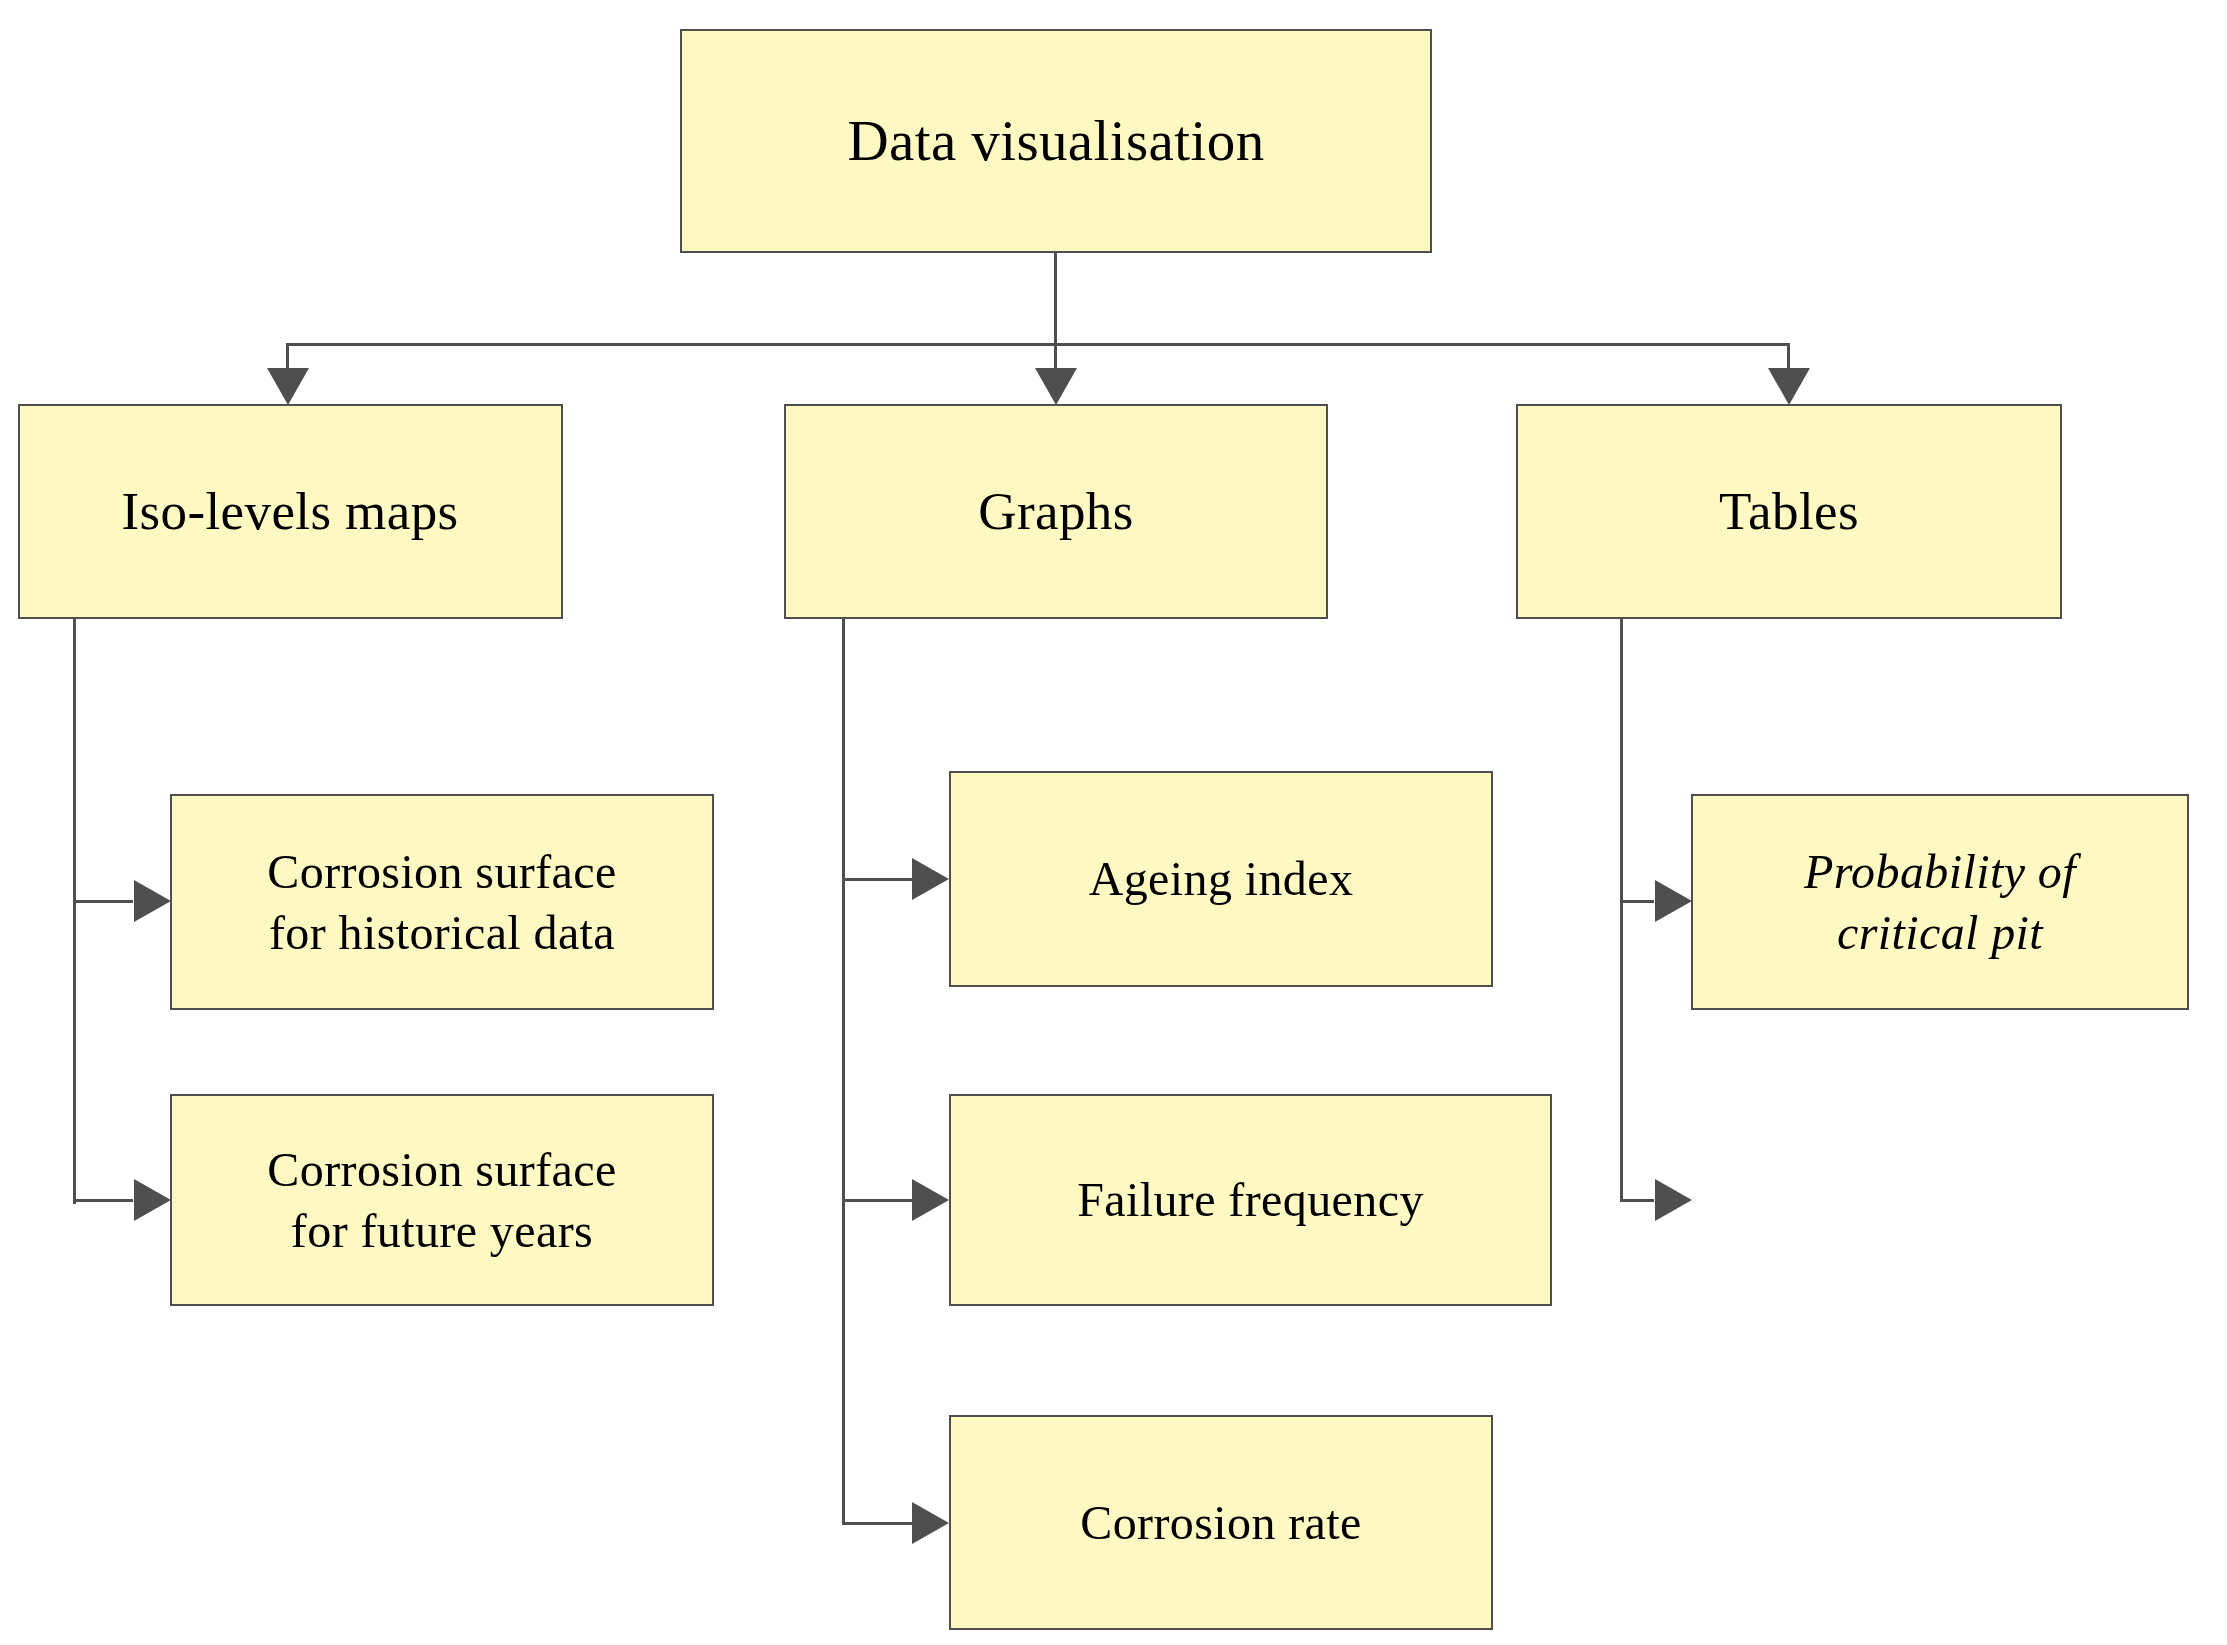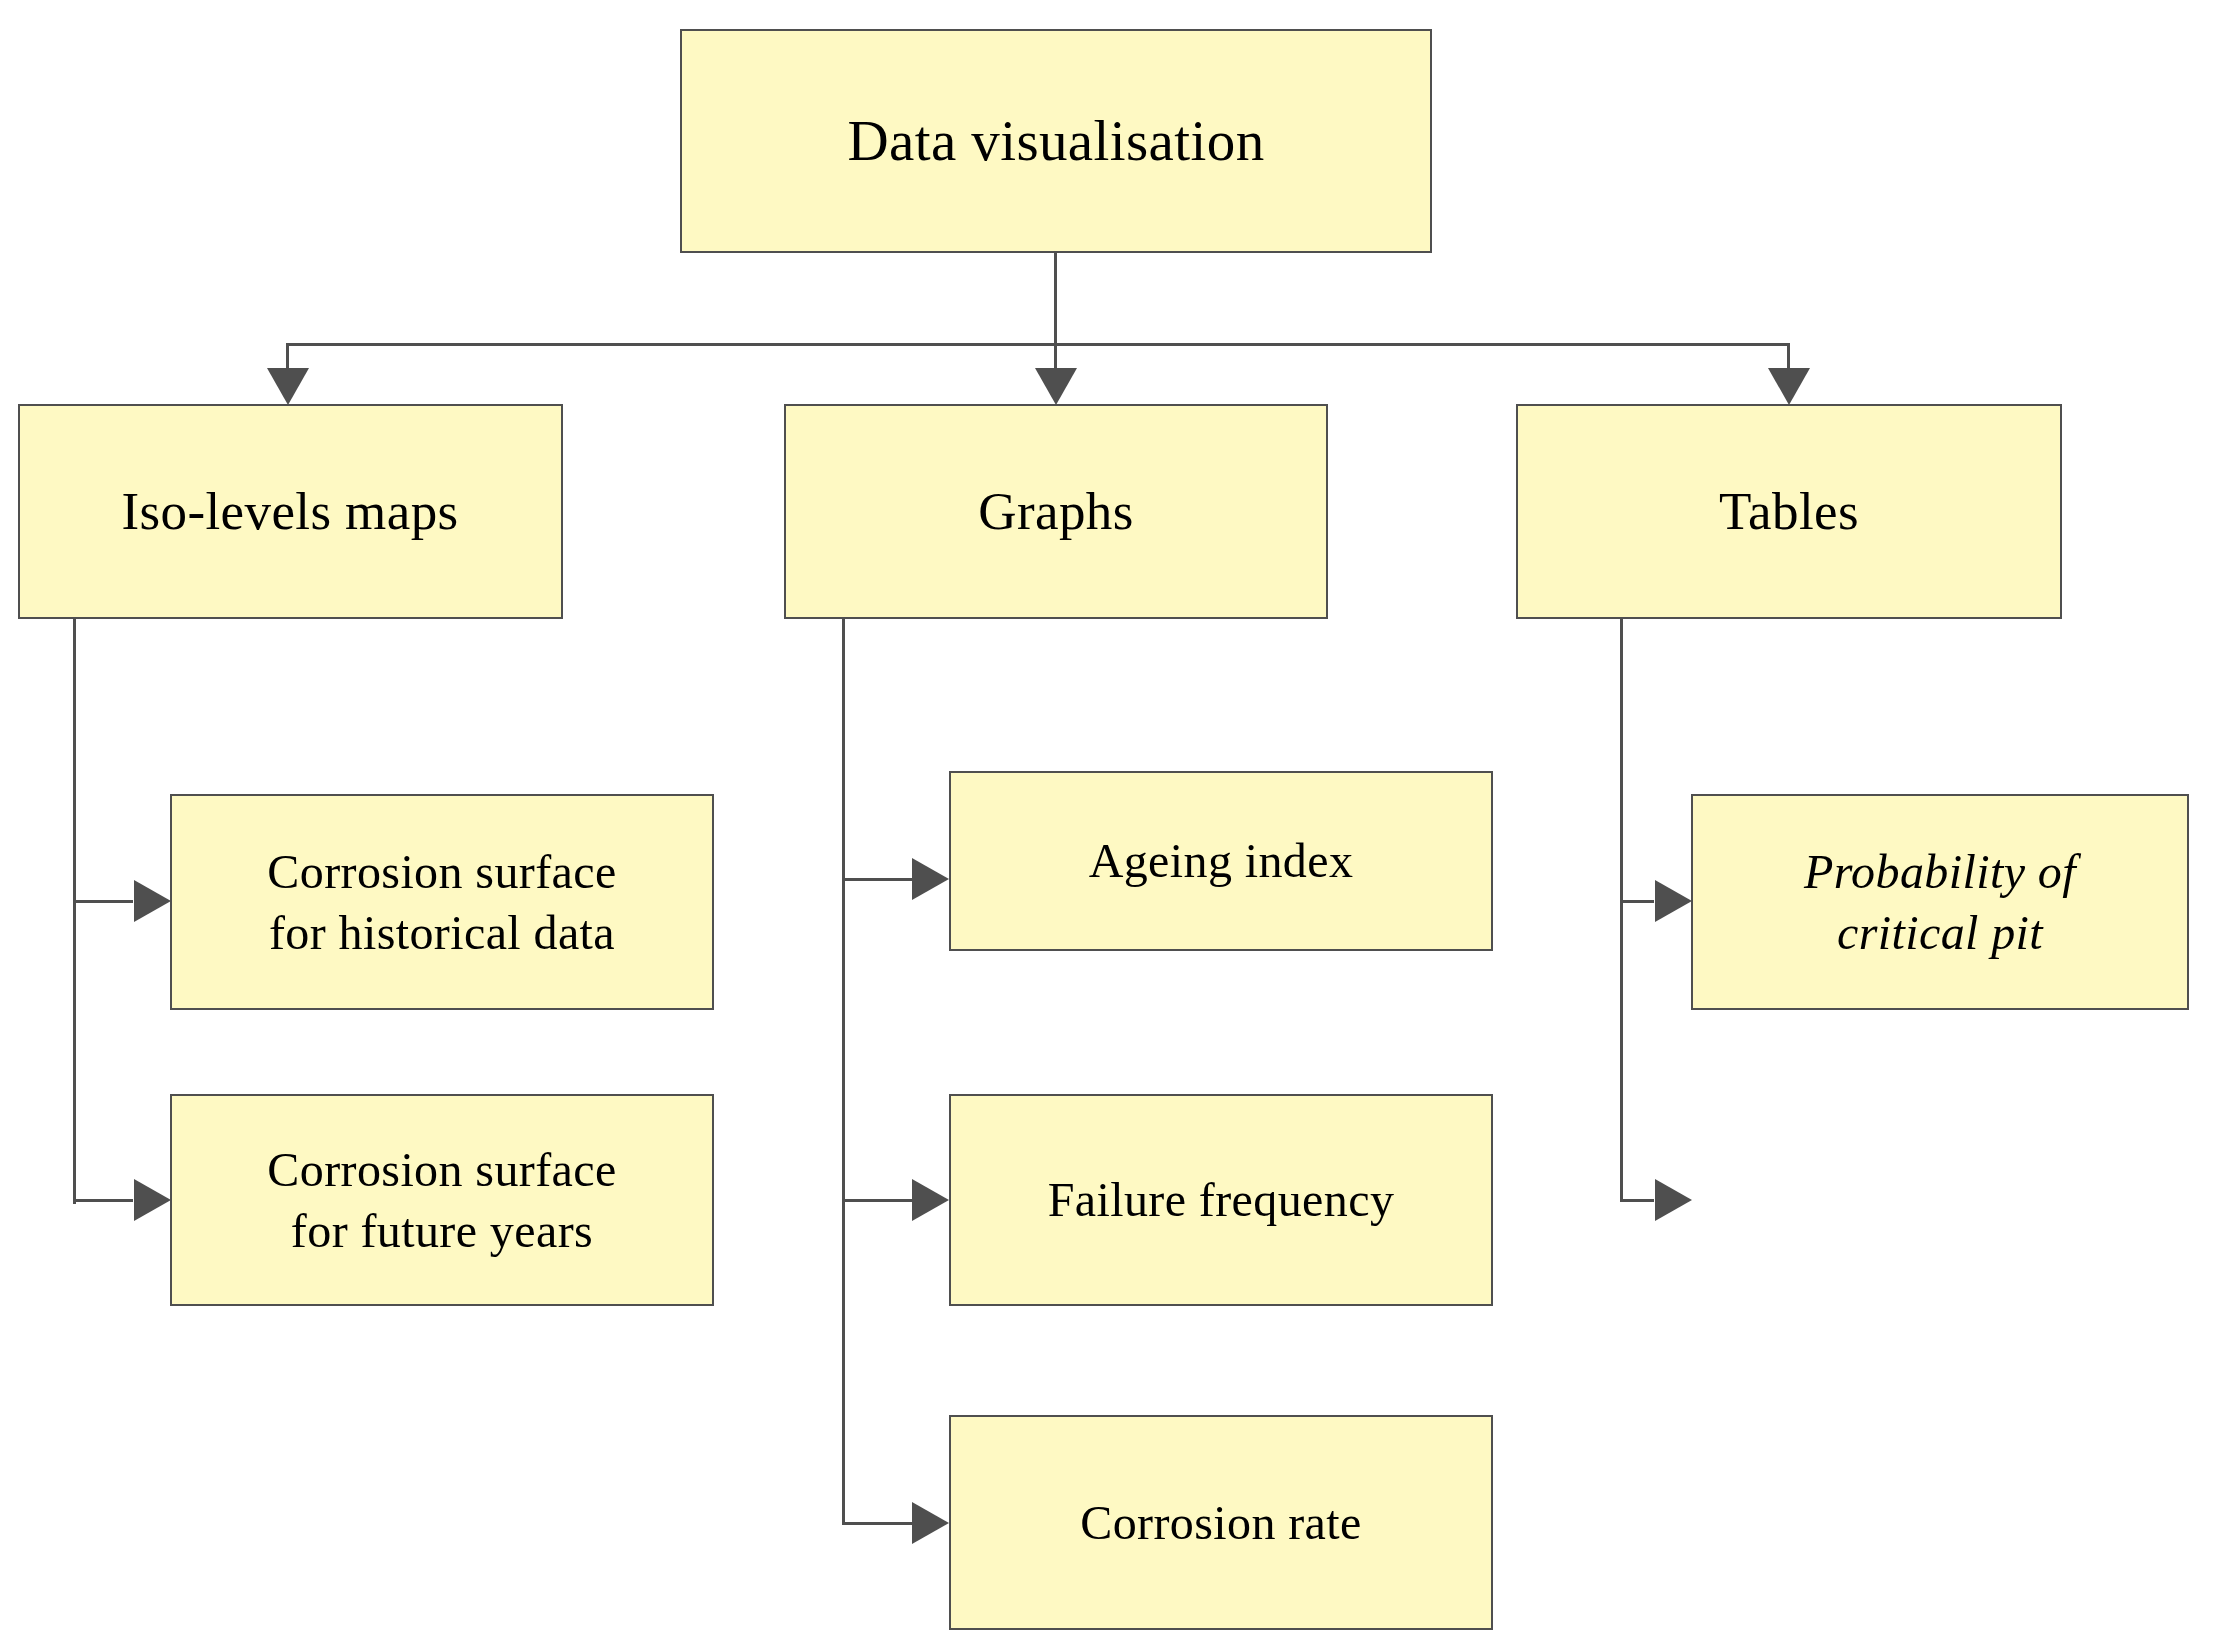--- a/index.html
+++ b/index.html
@@ -79,25 +79,25 @@
   <div class="box child-box" style="left:170px; top:794px; width:544px; height:216px;">
     <span class="label">Corrosion surface
 for historical data</span>
   </div>
 
   <div class="box child-box" style="left:170px; top:1094px; width:544px; height:212px;">
     <span class="label">Corrosion surface
 for future years</span>
   </div>
 
-  <div class="box child-box" style="left:949px; top:771px; width:544px; height:180px;">
+  <div class="box child-box" style="left:949px; top:771px; width:544px; height:216px;">
     <span class="label">Ageing index</span>
   </div>
 
-  <div class="box child-box" style="left:949px; top:1094px; width:544px; height:212px;">
+  <div class="box child-box" style="left:949px; top:1094px; width:603px; height:212px;">
     <span class="label">Failure frequency</span>
   </div>
 
   <div class="box child-box" style="left:949px; top:1415px; width:544px; height:215px;text-align:right;">
     <span class="label">Corrosion rate</span>
   </div>
 
   <div class="box child-box" style="left:1691px; top:794px; width:498px; height:216px;font-style:italic;">
     <span class="label">Probability of
 critical pit</span>

